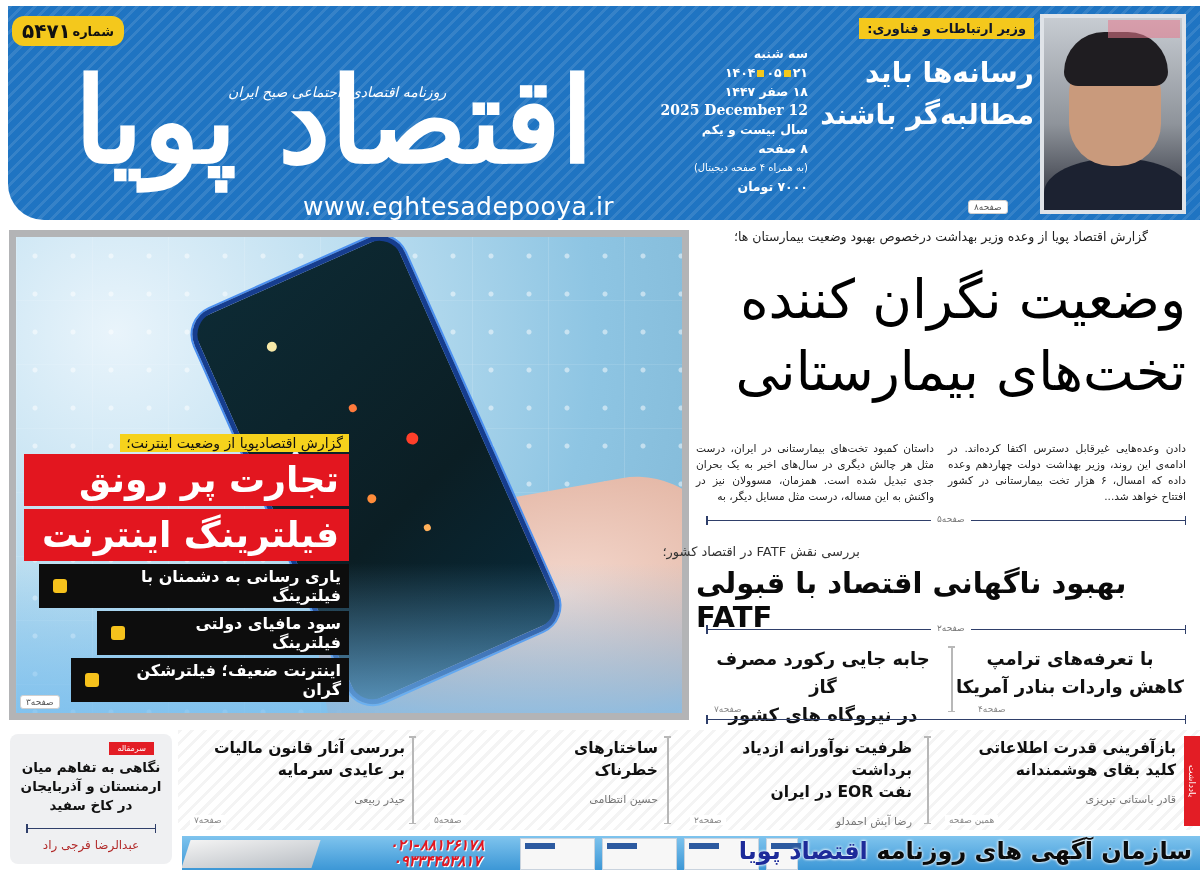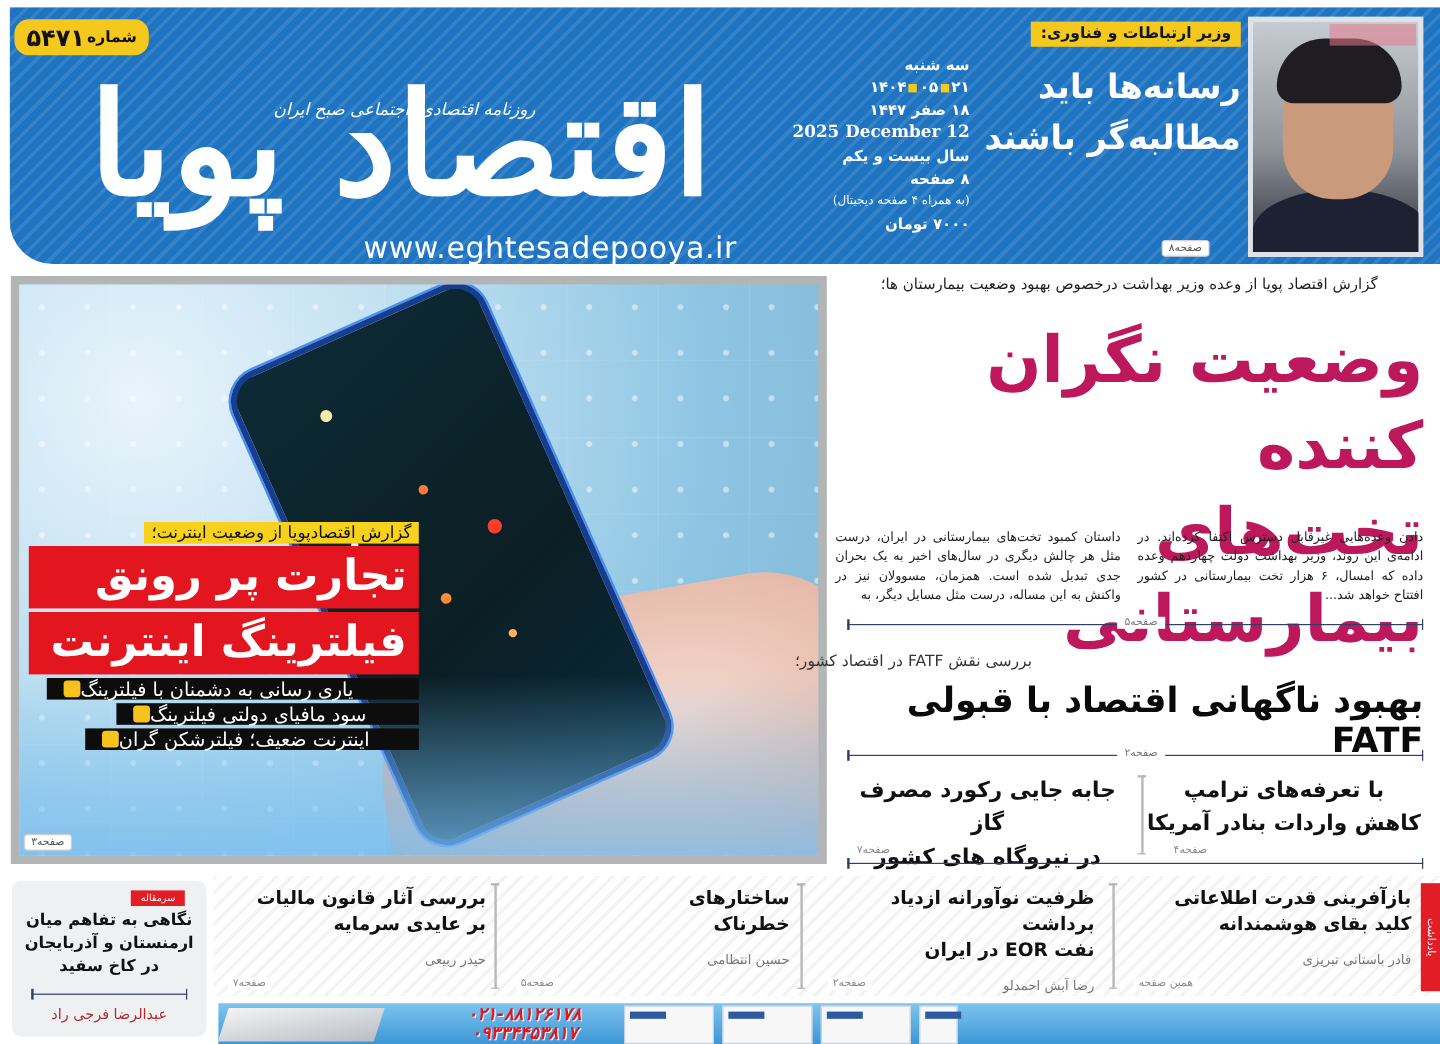--- a/index.html
+++ b/index.html
@@ -95,43 +95,43 @@
   .overlay { position: absolute; left: 8px; top: 196px; width: 325px; }
   .kicker-yellow {
     display: inline-block; background: #f6d21c; color: #111; font-size: 14px; padding: 1px 6px; margin-bottom: 2px; text-align: right;
   }
   .red-head {
     display: block; background: #e3161f; color: #ffffff; font-weight: bold; font-size: 36px; line-height: 52px;
     padding: 0 10px; text-align: right; margin-bottom: 3px;
   }
   .bullet-row {
     display: flex; flex-direction: row-reverse; align-items: center; justify-content: flex-start;
-    background: #0d0d0d; color: #ffffff; font-weight: normal; font-size: 16px; height: 18px; padding: 0 8px;
+    background: #0d0d0d; color: #ffffff; font-weight: bold; font-size: 16px; height: 44px; padding: 0 8px;
     margin-bottom: 3px;
   }
   .bullet-dot { width: 14px; height: 14px; background: #f6c21c; border-radius: 3px; margin-left: 6px; flex: none; }
 
   
   .lead-kicker { position: absolute; right: 14px; top: 229px; width: 490px; text-align: center; font-size: 12.5px; color: #222; }
   .lead-title {
-    position: absolute; right: 14px; top: 264px; width: 490px; color: #be185d;
-    font-weight: bold; font-size: 54px; line-height: 72px; letter-spacing: -1px;
+    position: absolute; right: 14px; top: 264px; width: 490px; color: #000000;
+    font-weight: normal; font-size: 54px; line-height: 72px; letter-spacing: -1px;
   }
   .lead-body { position: absolute; right: 14px; top: 440px; width: 490px; display: flex; flex-direction: row-reverse; gap: 14px; margin-left: 20px; }
   .lead-col { width: 238px; font-size: 10.6px; line-height: 16px; color: #222; text-align: justify; }
 
   .rule { position: absolute; height: 0; border-top: 1.5px solid #2f3f6a; }
   .rule::before, .rule::after { content: ""; position: absolute; top: -5px; width: 1.5px; height: 9px; background: #2f3f6a; }
   .rule::before { left: 0; } .rule::after { right: 0; }
   .rule-label {
     position: absolute; top: -7px; background: #ffffff; color: #777; font-size: 9px; padding: 0 6px;
   }
 
   .fatf-kicker { position: absolute; right: 340px; top: 544px; font-size: 13px; color: #333; }
-  .fatf-title { position: absolute; right: 14px; top: 566px; width: 490px; text-align: right; font-size: 29px; font-weight: bold; color: #0a0a0a; }
+  .fatf-title { position: absolute; right: 14px; top: 566px; width: 490px; text-align: left; font-size: 29px; font-weight: bold; color: #0a0a0a; }
 
   .sub-story { position: absolute; text-align: center; font-weight: bold; font-size: 18px; line-height: 28px; color: #111; }
   .vsep { position: absolute; width: 1.5px; background: #b8b8b8; }
   .vsep::before, .vsep::after { content: ""; position: absolute; left: -3px; width: 7px; height: 1.5px; background: #b8b8b8; }
   .vsep::before { top: 0; } .vsep::after { bottom: 0; }
   .pg { position: absolute; font-size: 9px; color: #888; }
 
   
   .bottom-strip {
     position: absolute; left: 178px; top: 730px; width: 1022px; height: 100px;
@@ -319,13 +319,17 @@
 <div class="ad-banner">
   <div class="ad-paper"></div>
   <div class="ad-phones">
     <div>۰۲۱-۸۸۱۲۶۱۷۸</div>
     <div>۰۹۳۳۴۴۵۳۸۱۷</div>
   </div>
   <div class="ad-thumb" style="left:338px"></div>
   <div class="ad-thumb" style="left:420px"></div>
   <div class="ad-thumb" style="left:502px"></div>
   <div class="ad-thumb" style="left:584px;width:32px"></div>
+  <div class="ad-title rtl">
+    <span>سازمان آگهی های روزنامه</span>
+    <span class="ad-brand">اقتصاد پویا</span>
+  </div>
 </div>
 
 </body></html>

